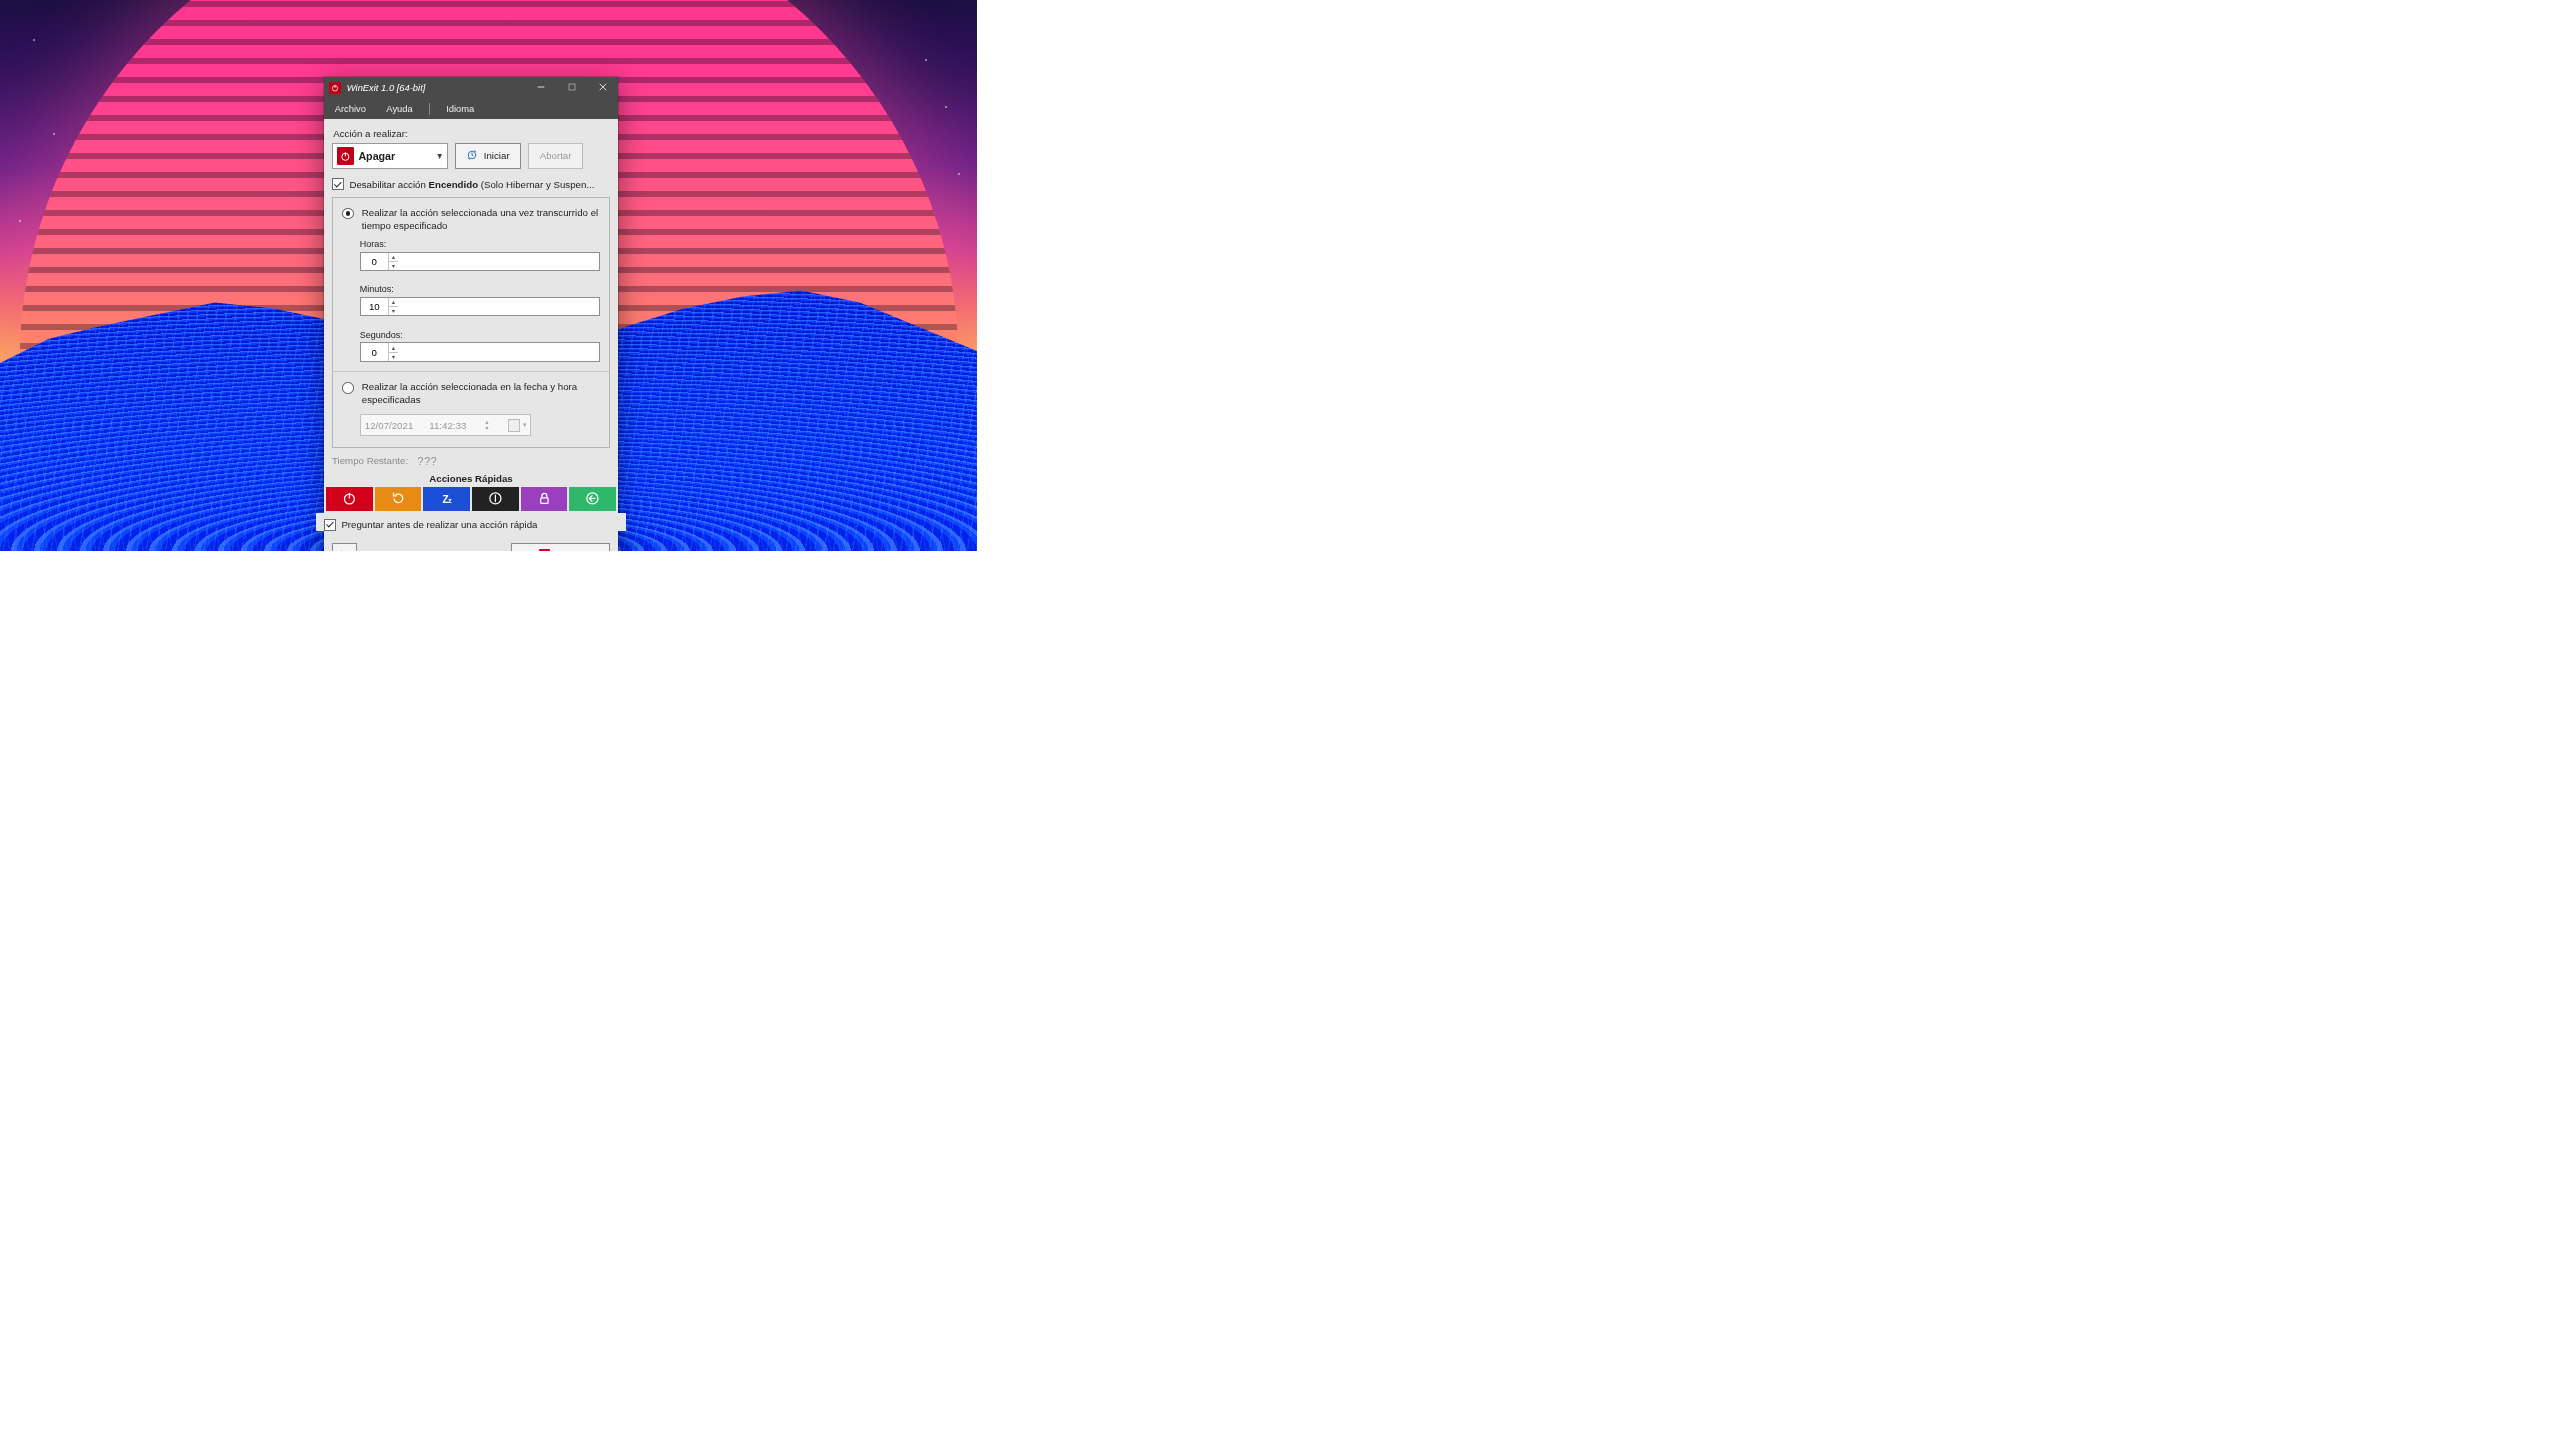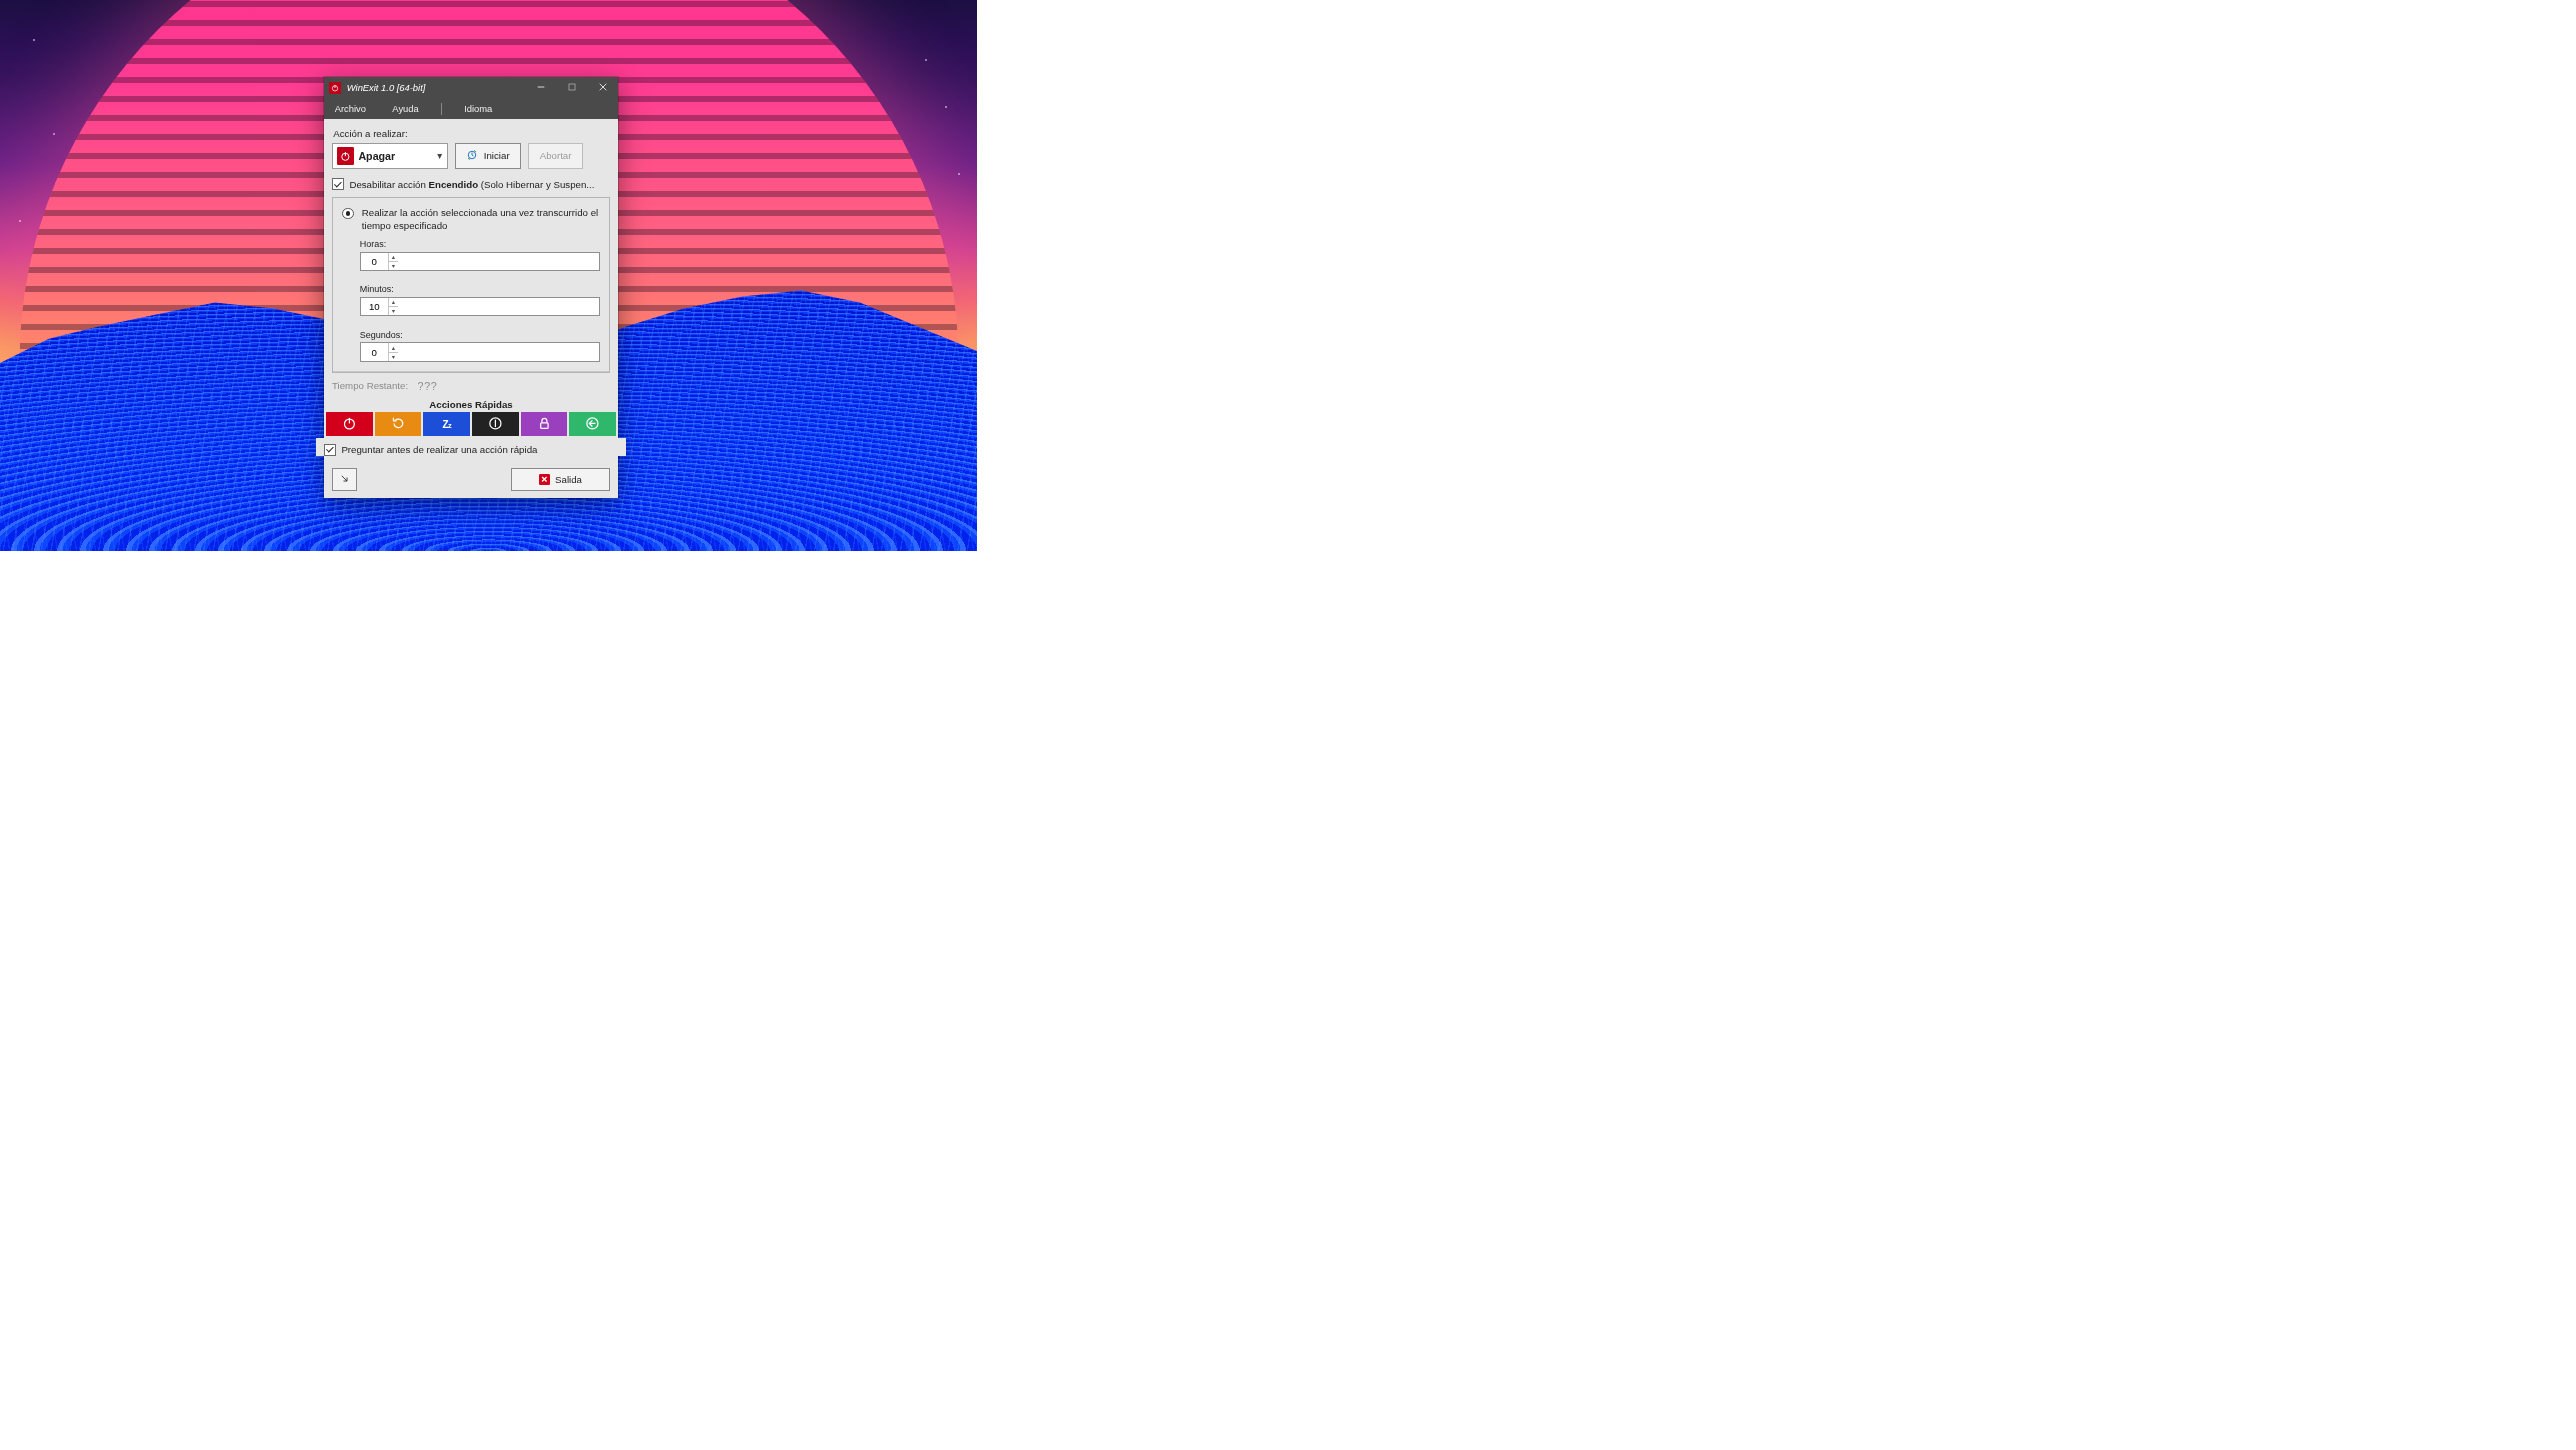--- a/index.html
+++ b/index.html
@@ -128,21 +128,21 @@
   .win-btn.maximize { opacity: 0.55; }
 
   .menubar {
     display: flex;
     align-items: center;
     height: 20px;
     background: #4a4a4a;
     color: #eee;
     padding: 0 4px;
     font-size: 9.4px;
-    gap: 13px;
+    gap: 7px;
   }
   .menu-item { padding: 2.7px 6.7px; border-radius: 1.3px; }
   .menu-sep {
     width: 0.7px; height: 12px;
     background: rgba(255,255,255,0.35);
     margin: 0 2.7px;
   }
 
   .client {
     background: #e6e6e6;
@@ -437,20 +437,38 @@
                 <input value="0" style="">
                 <div class="arrows">
                     <div>▲</div>
                     <div>▼</div>
                   </div>
               </div>
             </div>
           </div>
         </div>
         <hr>
+        <div class="section">
+          <div class="radio-row">
+            <span class="radio"></span>
+            <span class="radio-label">Realizar la acción seleccionada en la fecha y hora especificadas</span>
+          </div>
+          <div class="dt disabled">
+            <span>12/07/2021</span>
+            <span>11:42:33</span>
+            <div class="arrows">
+                <div>▲</div>
+                <div>▼</div>
+              </div>
+            <span class="calwrap">
+              <span class="cal"></span>
+              <span class="chev">▾</span>
+            </span>
+          </div>
+        </div>
       </div>
 
       <div class="status-row">
         <span class="lab">Tiempo Restante:</span>
         <span class="val">???</span>
       </div>
 
       <div class="quick">
         <div class="quick-title">Acciones Rápidas</div>
         <div class="quick-grid">

